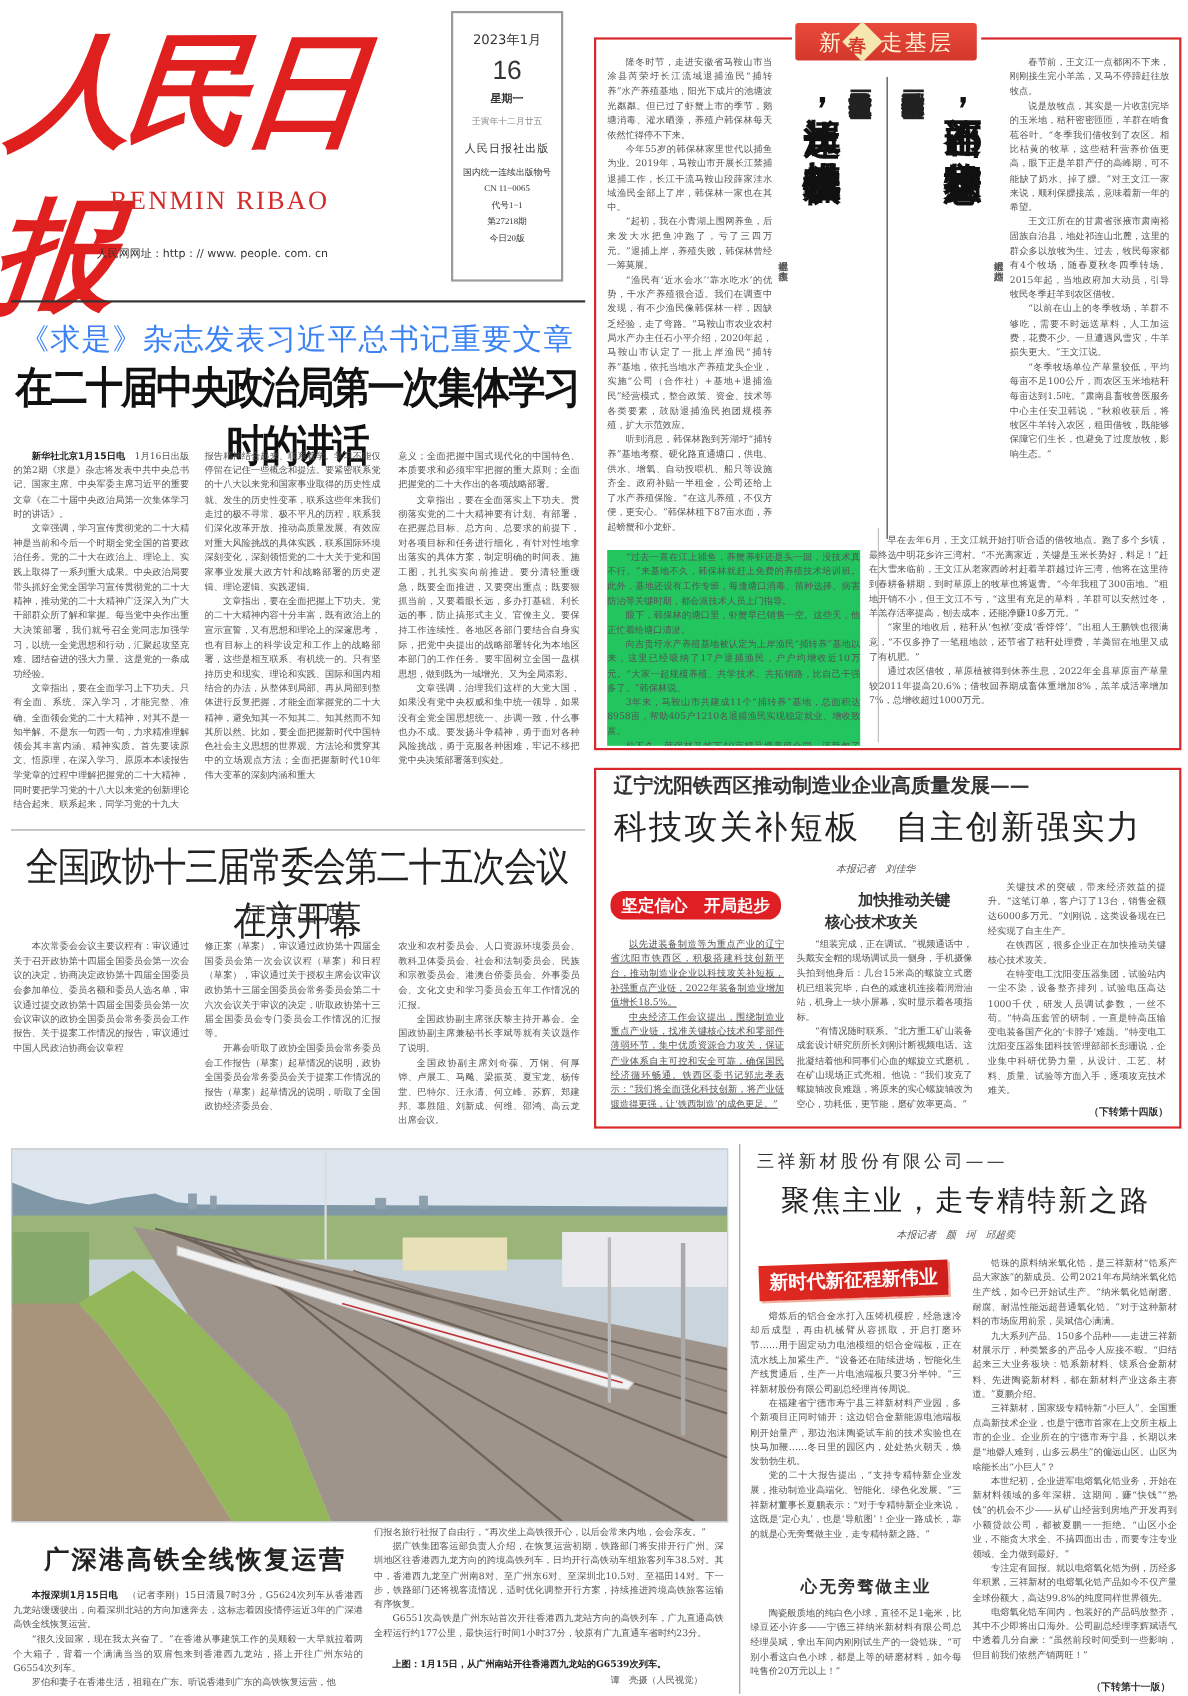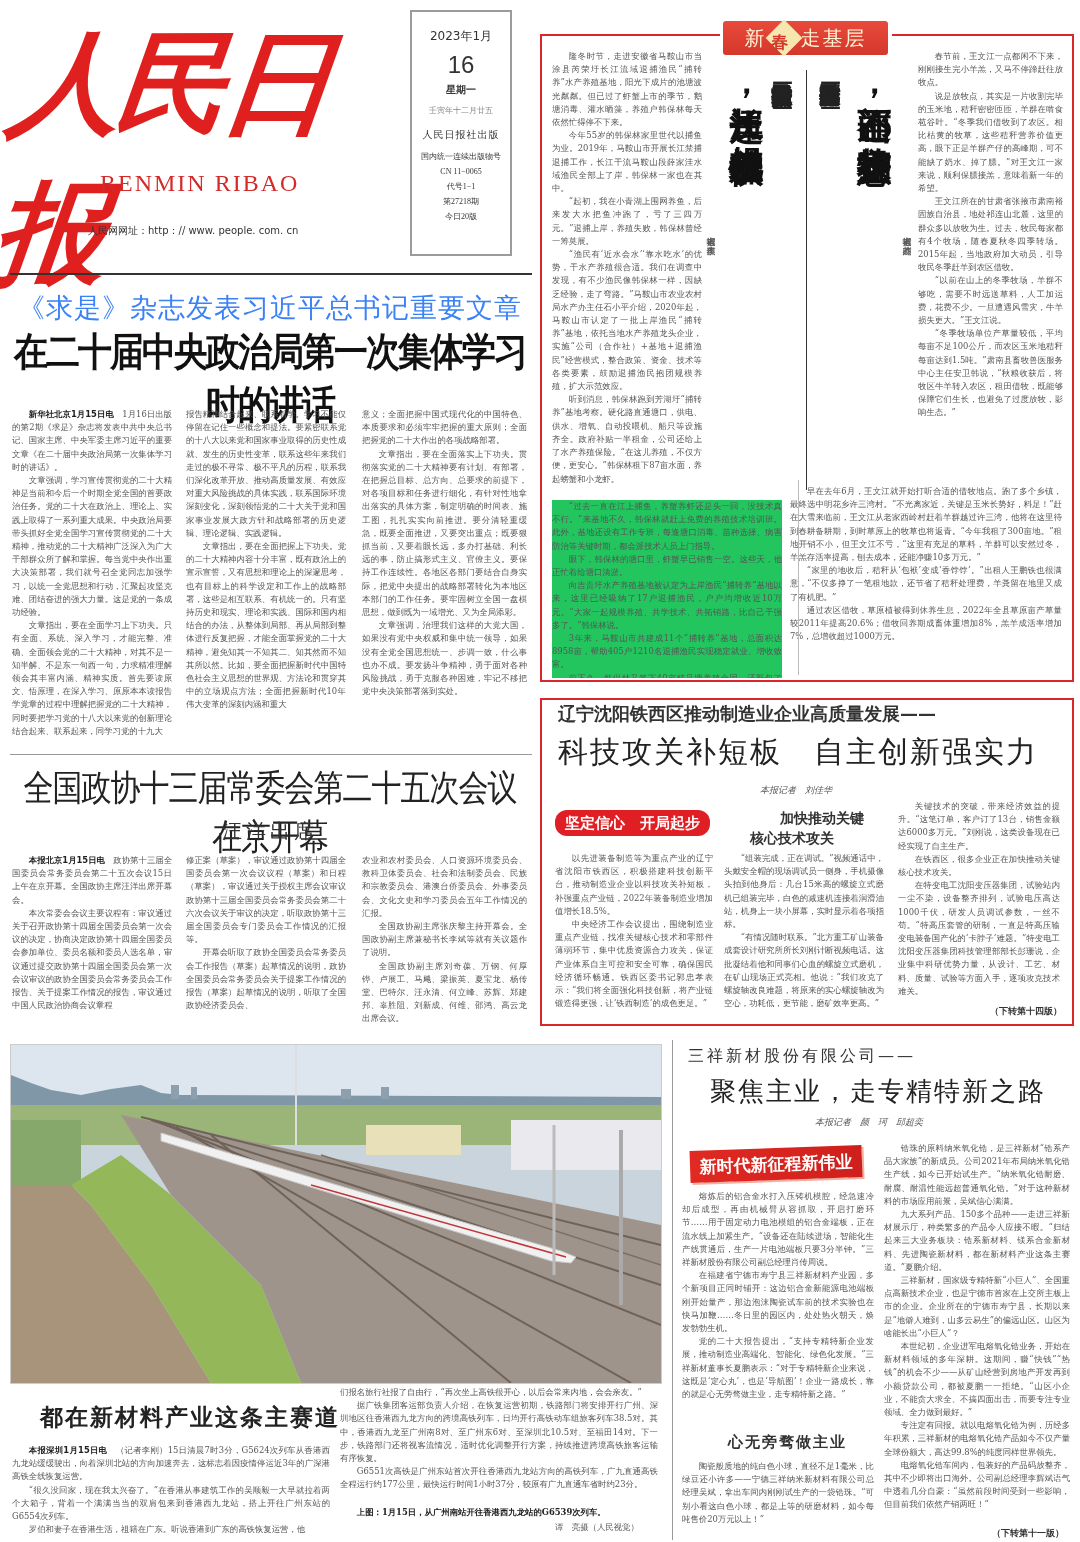--- a/index.html
+++ b/index.html
@@ -96,21 +96,20 @@
   <p style="text-indent:0">意义；全面把握中国式现代化的中国特色、本质要求和必须牢牢把握的重大原则；全面把握党的二十大作出的各项战略部署。</p>
   <p>文章指出，要在全面落实上下功夫。贯彻落实党的二十大精神要有计划、有部署，在把握总目标、总方向、总要求的前提下，对各项目标和任务进行细化，有针对性地拿出落实的具体方案，制定明确的时间表、施工图，扎扎实实向前推进。要分清轻重缓急，既要全面推进，又要突出重点；既要狠抓当前，又要着眼长远，多办打基础、利长远的事，防止搞形式主义、官僚主义。要保持工作连续性。各地区各部门要结合自身实际，把党中央提出的战略部署转化为本地区本部门的工作任务。要牢固树立全国一盘棋思想，做到既为一域增光、又为全局添彩。</p>
   <p>文章强调，治理我们这样的大党大国，如果没有党中央权威和集中统一领导，如果没有全党全国思想统一、步调一致，什么事也办不成。要发扬斗争精神，勇于面对各种风险挑战，勇于克服各种困难，牢记不移把党中央决策部署落到实处。</p>
 </div>
 
 <div class="abs hr-gray" style="left:10px;top:754px;width:522px;"></div>
 
 <div class="abs cppcc-title">全国政协十三届常委会第二十五次会议在京开幕</div>
 <div class="abs cppcc-sub">汪洋出席</div>
 <div class="abs body-text" style="left:12px;top:854px;width:160px;height:170px;overflow:hidden;">
-  <p><span class="lead">本报北京1月15日电</span>　<span>政协第十三届全国委员会常务委员会第二十五次会议15日上午在京开幕。全国政协主席汪洋出席开幕会。</span></p>
   <p>本次常委会会议主要议程有：审议通过关于召开政协第十四届全国委员会第一次会议的决定，协商决定政协第十四届全国委员会参加单位、委员名额和委员人选名单，审议通过提交政协第十四届全国委员会第一次会议审议的政协全国委员会常务委员会工作报告、关于提案工作情况的报告，审议通过中国人民政治协商会议章程</p>
 </div>
 <div class="abs body-text" style="left:186px;top:854px;width:160px;height:170px;overflow:hidden;">
   <p style="text-indent:0">修正案（草案），审议通过政协第十四届全国委员会第一次会议议程（草案）和日程（草案），审议通过关于授权主席会议审议政协第十三届全国委员会常务委员会第二十六次会议关于审议的决定，听取政协第十三届全国委员会专门委员会工作情况的汇报等。</p>
   <p>开幕会听取了政协全国委员会常务委员会工作报告（草案）起草情况的说明，政协全国委员会常务委员会关于提案工作情况的报告（草案）起草情况的说明，听取了全国政协经济委员会、</p>
 </div>
 <div class="abs body-text" style="left:362px;top:854px;width:165px;height:170px;overflow:hidden;">
   <p style="text-indent:0">农业和农村委员会、人口资源环境委员会、教科卫体委员会、社会和法制委员会、民族和宗教委员会、港澳台侨委员会、外事委员会、文化文史和学习委员会五年工作情况的汇报。</p>
   <p>全国政协副主席张庆黎主持开幕会。全国政协副主席兼秘书长李斌等就有关议题作了说明。</p>
   <p>全国政协副主席刘奇葆、万钢、何厚铧、卢展工、马飚、梁振英、夏宝龙、杨传堂、巴特尔、汪永清、何立峰、苏辉、郑建邦、辜胜阻、刘新成、何维、邵鸿、高云龙出席会议。</p>
@@ -158,21 +157,21 @@
 </div>
 <div class="abs vdash" style="left:798px;top:480px;height:195px;background:#bbb;"></div>
 
 <div class="abs redbox" style="left:540px;top:698px;width:530px;height:324px;"></div>
 <div class="abs ln-kicker">辽宁沈阳铁西区推动制造业企业高质量发展——</div>
 <div class="abs ln-title">科技攻关补短板　自主创新强实力</div>
 <div class="abs ln-byline">本报记者　刘佳华</div>
 <div class="abs red-label" style="left:555px;top:810px;width:155px;height:26px;line-height:26px;border-radius:12px;">坚定信心　开局起步</div>
 <div class="abs subhead" style="left:780px;top:810px;">加快推动关键</div>
 <div class="abs subhead" style="left:750px;top:830px;">核心技术攻关</div>
-<div class="abs body-text" style="left:555px;top:852px;width:158px;height:165px;overflow:hidden;">
+<div class="abs body-text" style="left:555px;top:852px;width:158px;height:165px;overflow:hidden;text-decoration:underline;">
   <p>以先进装备制造等为重点产业的辽宁省沈阳市铁西区，积极搭建科技创新平台，推动制造业企业以科技攻关补短板，补强重点产业链，2022年装备制造业增加值增长18.5%。</p>
   <p>中央经济工作会议提出，围绕制造业重点产业链，找准关键核心技术和零部件薄弱环节，集中优质资源合力攻关，保证产业体系自主可控和安全可靠，确保国民经济循环畅通。铁西区委书记郭忠孝表示：“我们将全面强化科技创新，将产业链锻造得更强，让‘铁西制造’的成色更足。”</p>
 </div>
 <div class="abs body-text" style="left:724px;top:852px;width:160px;height:165px;overflow:hidden;">
   <p>“组装完成，正在调试。”视频通话中，头戴安全帽的现场调试员一侧身，手机摄像头拍到他身后：几台15米高的螺旋立式磨机已组装完毕，白色的减速机连接着润滑油站，机身上一块小屏幕，实时显示着各项指标。</p>
   <p>“有情况随时联系。”北方重工矿山装备成套设计研究所所长刘刚计断视频电话。这批凝结着他和同事们心血的螺旋立式磨机，在矿山现场正式亮相。他说：“我们攻克了螺旋轴改良难题，将原来的实心螺旋轴改为空心，功耗低，更节能，磨矿效率更高。”</p>
 </div>
 <div class="abs body-text" style="left:898px;top:800px;width:162px;height:200px;overflow:hidden;">
   <p>关键技术的突破，带来经济效益的提升。“这笔订单，客户订了13台，销售金额达6000多万元。”刘刚说，这类设备现在已经实现了自主生产。</p>
   <p>在铁西区，很多企业正在加快推动关键核心技术攻关。</p>
@@ -202,21 +201,21 @@
     <path d="M200 90 L500 338" stroke="#6e6259" stroke-width="2"></path>
     <path d="M310 110 L650 220" stroke="#7a6f66" stroke-width="1.5"></path>
     <path d="M150 88 L550 206 L565 212 L560 218 L540 216 L150 96 Z" fill="#f1f1f1" stroke="#c9c9c9" stroke-width="1"></path>
     <path d="M300 140 L555 212" stroke="#c0353a" stroke-width="1.5"></path>
     <line x1="285" y1="0" x2="285" y2="100" stroke="#ddd" stroke-width="2"></line>
     <line x1="543" y1="80" x2="543" y2="230" stroke="#bbb" stroke-width="3"></line>
     <line x1="610" y1="85" x2="610" y2="260" stroke="#aaa" stroke-width="4"></line>
   </svg>
 </div>
 
-<div class="abs rail-title">都在新材料产业这条主赛道</div>
+<div class="abs rail-title">广深港高铁全线恢复运营</div>
 <div class="abs body-text" style="left:12px;top:1444px;width:318px;height:95px;overflow:hidden;">
   <p><span class="lead">本报深圳1月15日电</span>　<span>（记者李刚）15日清晨7时3分，G5624次列车从香港西九龙站缓缓驶出，向着深圳北站的方向加速奔去，这标志着因疫情停运近3年的广深港高铁全线恢复运营。</span></p>
   <p>“很久没回家，现在我太兴奋了。”在香港从事建筑工作的吴顺毅一大早就拉着两个大箱子，背着一个满满当当的双肩包来到香港西九龙站，搭上开往广州东站的G6554次列车。</p>
   <p>罗伯和妻子在香港生活，祖籍在广东。听说香港到广东的高铁恢复运营，他</p>
 </div>
 <div class="abs body-text" style="left:340px;top:1386px;width:318px;height:110px;overflow:hidden;">
   <p style="text-indent:0">们报名旅行社报了自由行，“再次坐上高铁很开心，以后会常来内地，会会亲友。”</p>
   <p>据广铁集团客运部负责人介绍，在恢复运营初期，铁路部门将安排开行广州、深圳地区往香港西九龙方向的跨境高铁列车，日均开行高铁动车组旅客列车38.5对。其中，香港西九龙至广州南8对、至广州东6对、至深圳北10.5对、至福田14对。下一步，铁路部门还将视客流情况，适时优化调整开行方案，持续推进跨境高铁旅客运输有序恢复。</p>
   <p>G6551次高铁是广州东站首次开往香港西九龙站方向的高铁列车，广九直通高铁全程运行约177公里，最快运行时间1小时37分，较原有广九直通车省时约23分。</p>
 </div>

